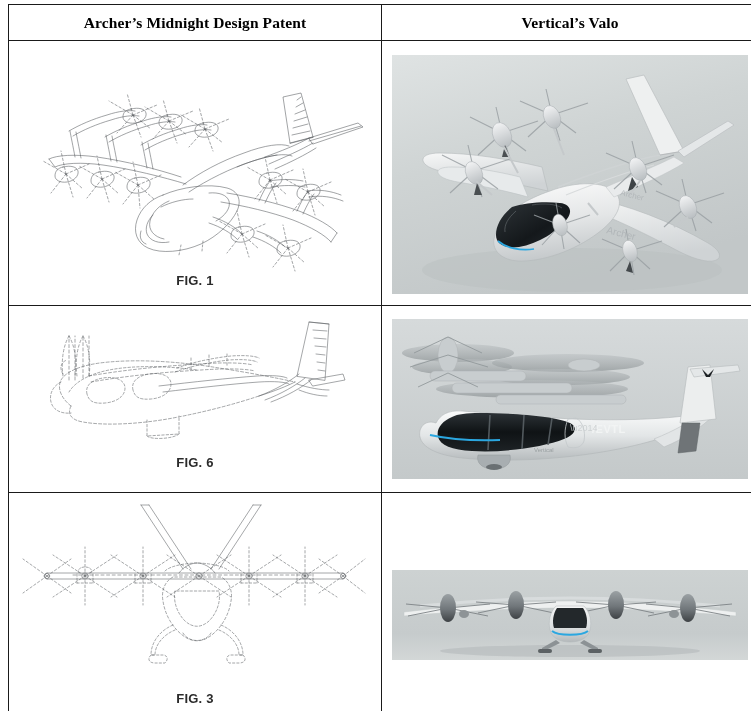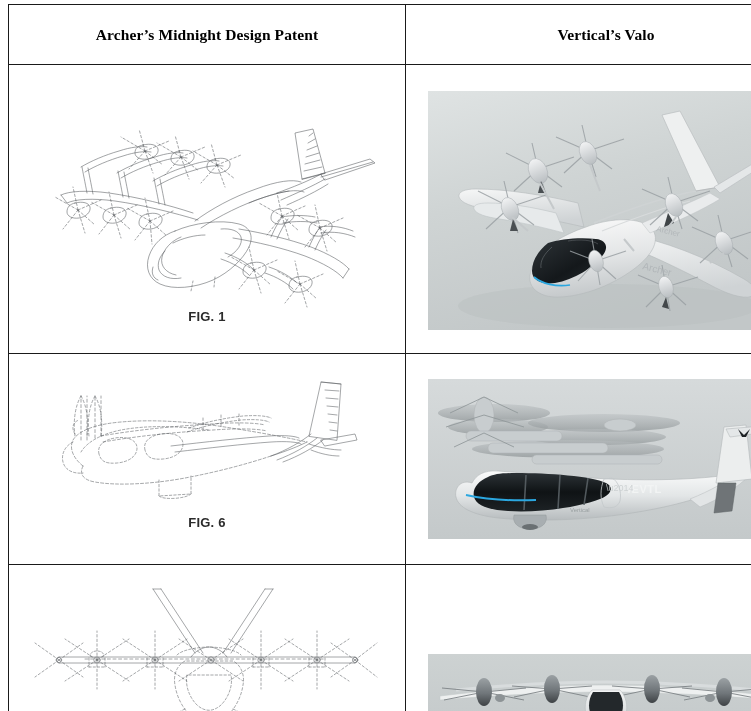--- a/index.html
+++ b/index.html
@@ -26,21 +26,21 @@
     position: absolute;
     left: 8px;
     top: 4px;
     width: 732px;
     border-collapse: collapse;
     table-layout: fixed;
   }
   .compare-table th,
   .compare-table td {
     border: 1.6px solid #1a1a1a;
-    padding: 16px;
+    padding: 4px;
     vertical-align: middle;
   }
   .col-left  { width: 364px; }
   .col-right { width: 368px; }
 
   .hdr-cell {
     height: 27px;
     text-align: center;
     font-family: "Liberation Serif", serif;
     font-weight: bold;
@@ -567,20 +567,21 @@
                 </g>
 
                 <g stroke-dasharray="2.2 2">
                   <path d="M64 77 L64 86 M80 77 L80 86 M64 86 L80 86"></path>
                   <path d="M122 77 L122 86 M138 77 L138 86 M122 86 L138 86"></path>
                   <path d="M228 77 L228 86 M244 77 L244 86 M228 86 L244 86"></path>
                   <path d="M284 77 L284 86 M300 77 L300 86 M284 86 L300 86"></path>
                 </g>
               </g>
             </svg>
+            <div class="fig-label">FIG. 3</div>
           </div>
         </td>
 
         <td class="row-cell">
           <div class="photo-wrap">
             <div class="photo photo-3">
               <svg class="photo-svg" viewBox="0 0 356 90" preserveAspectRatio="none">
                 <defs>
                   <linearGradient id="bg3" x1="0" y1="0" x2="0" y2="1">
                     <stop offset="0%" stop-color="#cdd2d2"></stop>

